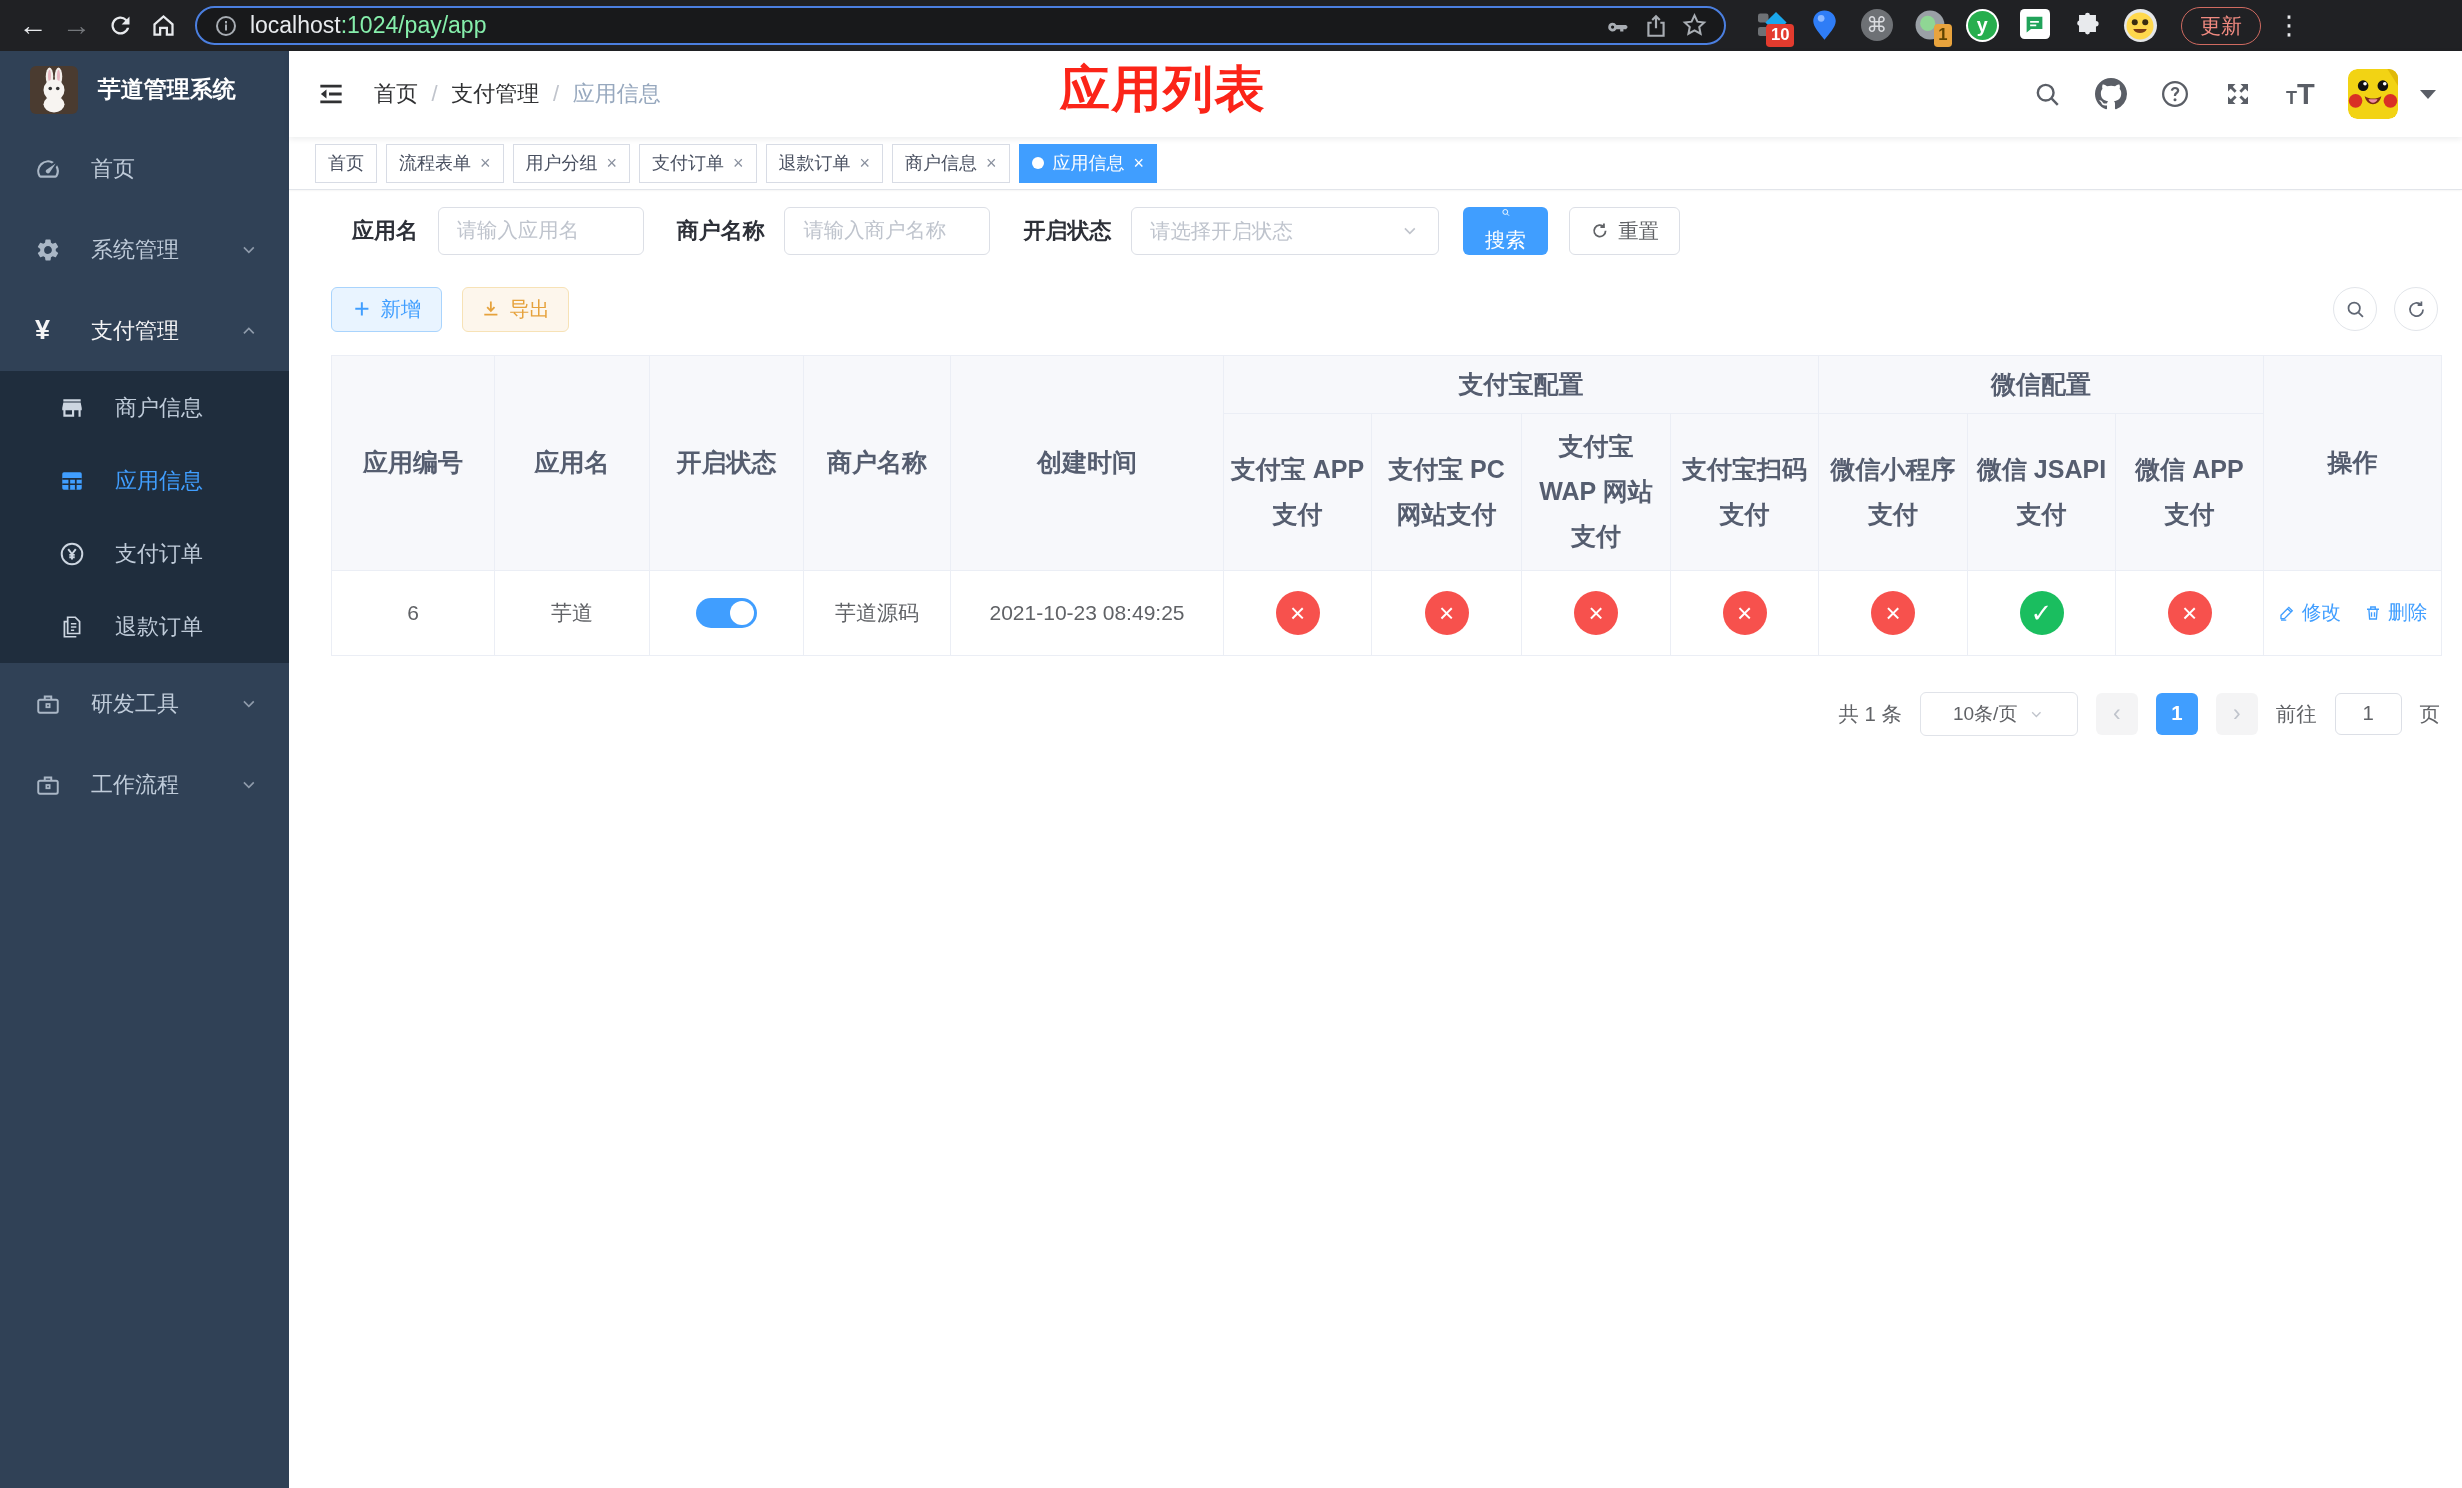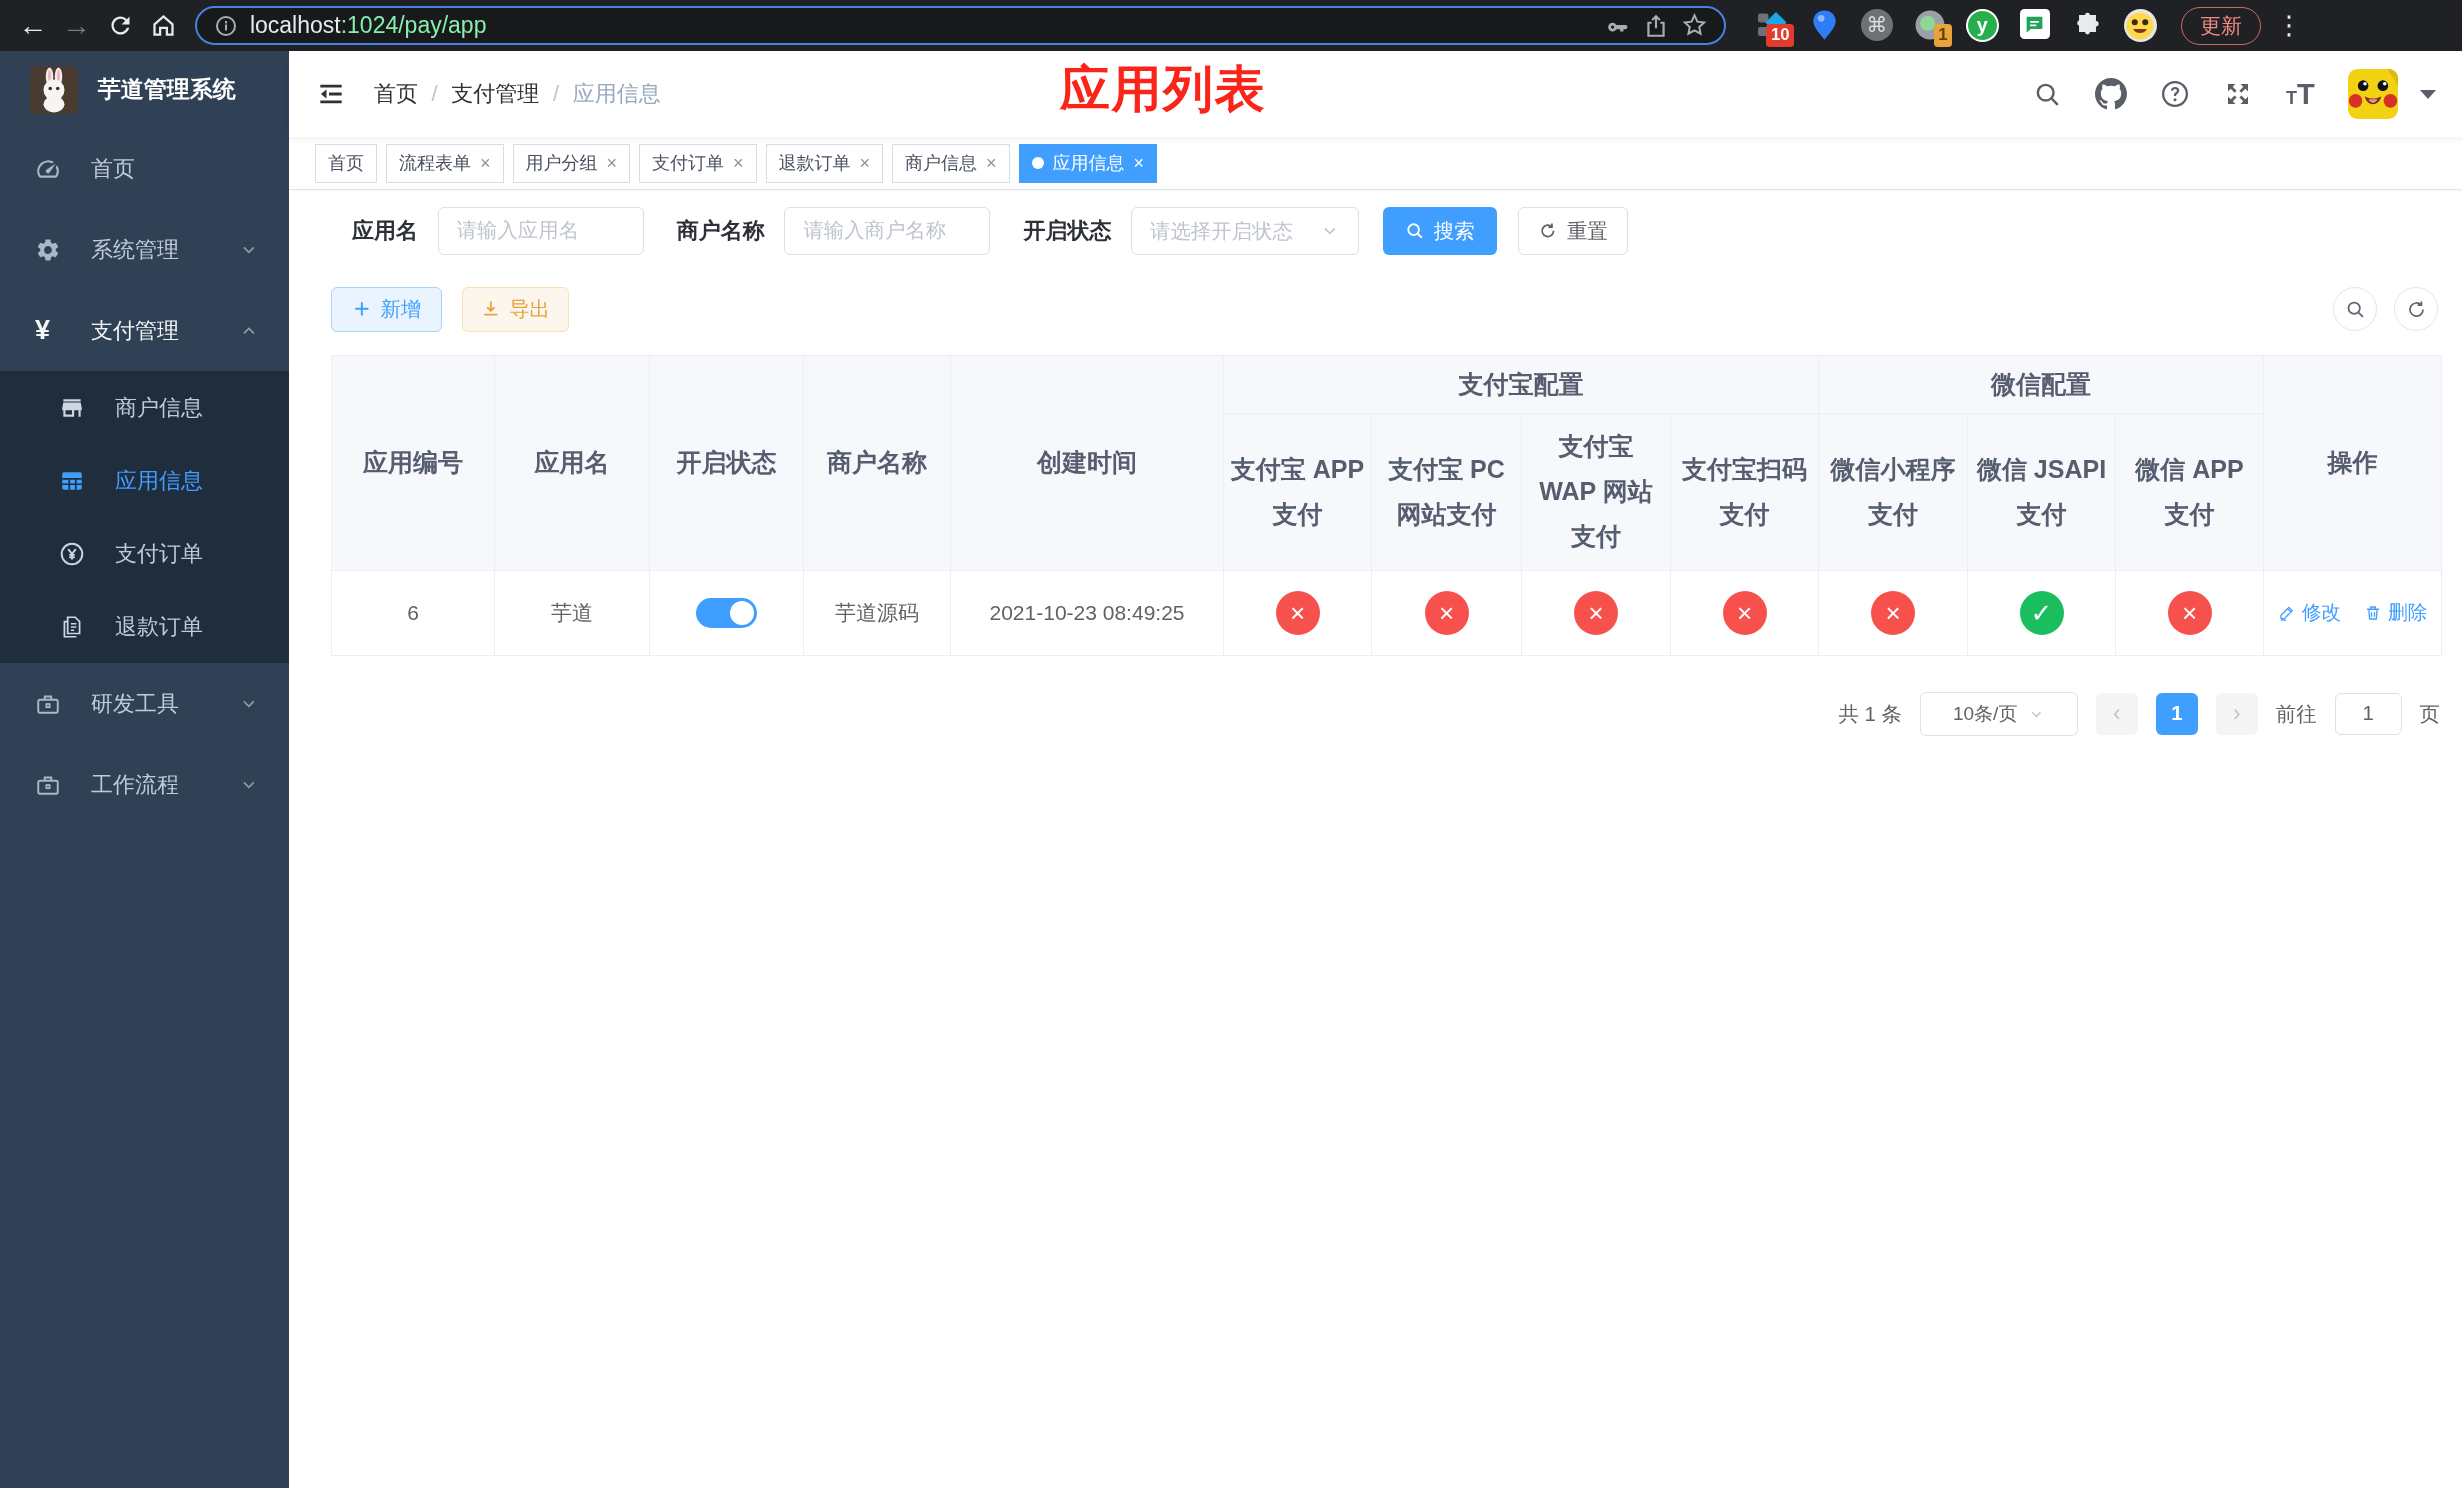--- a/index.html
+++ b/index.html
@@ -72,24 +72,24 @@
   .tag.active .close { color:#fff; }
   .tag .dot { width:12px; height:12px; border-radius:50%; background:#fff; }
 
   
   .content { flex:1; padding:16.7px 24px 0 42px; position:relative; }
   .filter-form { display:flex; align-items:center; padding-left:21px; height:48px; margin-bottom:32px; }
   .f-label { font-size:22px; color:#2d3038; font-weight:bold; margin-right:19.7px; white-space:nowrap; }
   .f-input { width:206px; height:48px; border:1.5px solid #dcdfe6; border-radius:6px; font-size:20.4px; color:#606266; padding:0 18px; outline:none; font-family:inherit; }
   .f-input::placeholder { color:#bfc4cd; }
   .gap40 { width:33px; flex:none; }
-  .f-select { width:228px; height:48px; border:1.5px solid #dcdfe6; border-radius:6px; display:flex; align-items:center; padding:0 18px; color:#bfc4cd; font-size:20.4px; cursor:pointer; }
+  .f-select { width:308px; height:48px; border:1.5px solid #dcdfe6; border-radius:6px; display:flex; align-items:center; padding:0 18px; color:#bfc4cd; font-size:20.4px; cursor:pointer; }
   .f-select .sel-caret { margin-left:auto; color:#c0c4cc; }
   .btn { height:48px; border-radius:6px; font-size:20.4px; display:inline-flex; align-items:center; justify-content:center; gap:9px; cursor:pointer; border:1.5px solid transparent; white-space:nowrap; }
-  .btn-search { background:#409eff; color:#fff; padding:0 21px; margin-left:24px; }
+  .btn-search { background:#409eff; color:#fff; padding:0 21px; margin-left:24px;flex-direction:column; }
   .btn-reset { background:#fff; color:#606266; border-color:#dcdfe6; padding:0 19.7px; margin-left:21px; }
 
   .toolbar { display:flex; align-items:center; margin-bottom:23px; }
   .btn-add { height:45px; background:#e9f4ff; border-color:#a9d4fd; color:#409eff; padding:0 19.7px; }
   .btn-export { height:45px; background:#fdf6ec; border-color:#f7e2b6; color:#e6a23c; padding:0 18px; margin-left:19.7px; }
   .tool-circles { margin-left:auto; display:flex; gap:16.7px; }
   .circle-btn { width:44px; height:44px; border-radius:50%; border:1.5px solid #e2e5ea; background:#fff; display:flex; align-items:center; justify-content:center; color:#5f6673; cursor:pointer; }
 
   
   table.grid { width:2109px; border-collapse:collapse; table-layout:fixed; }

